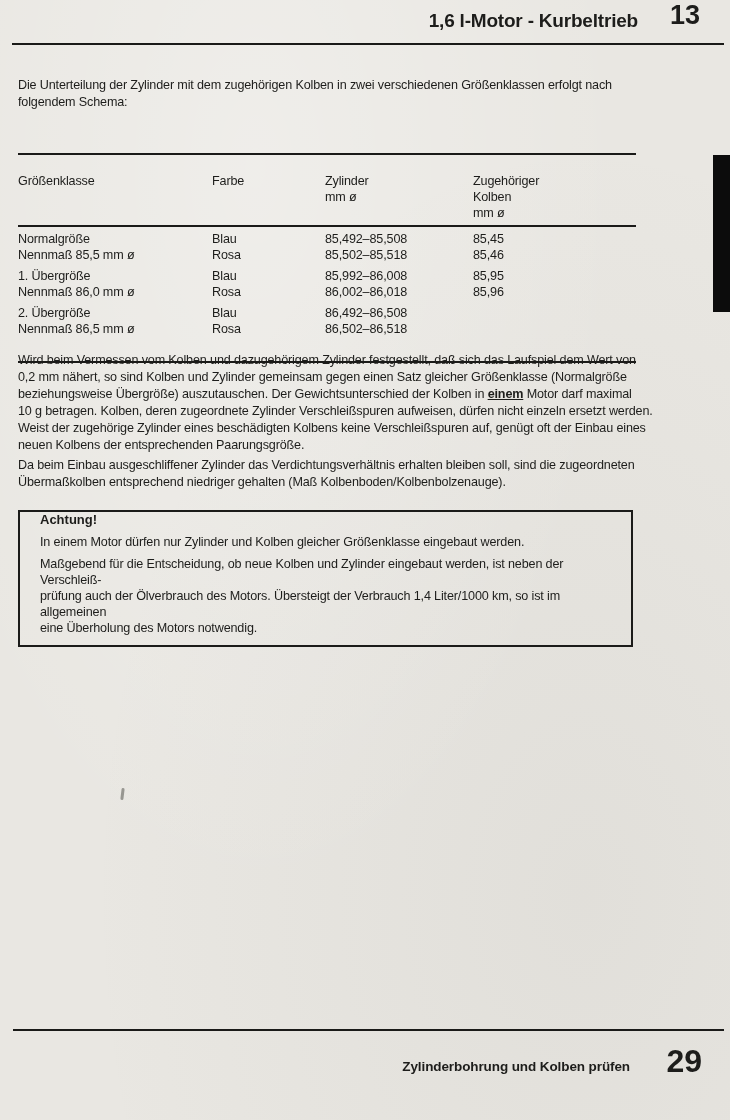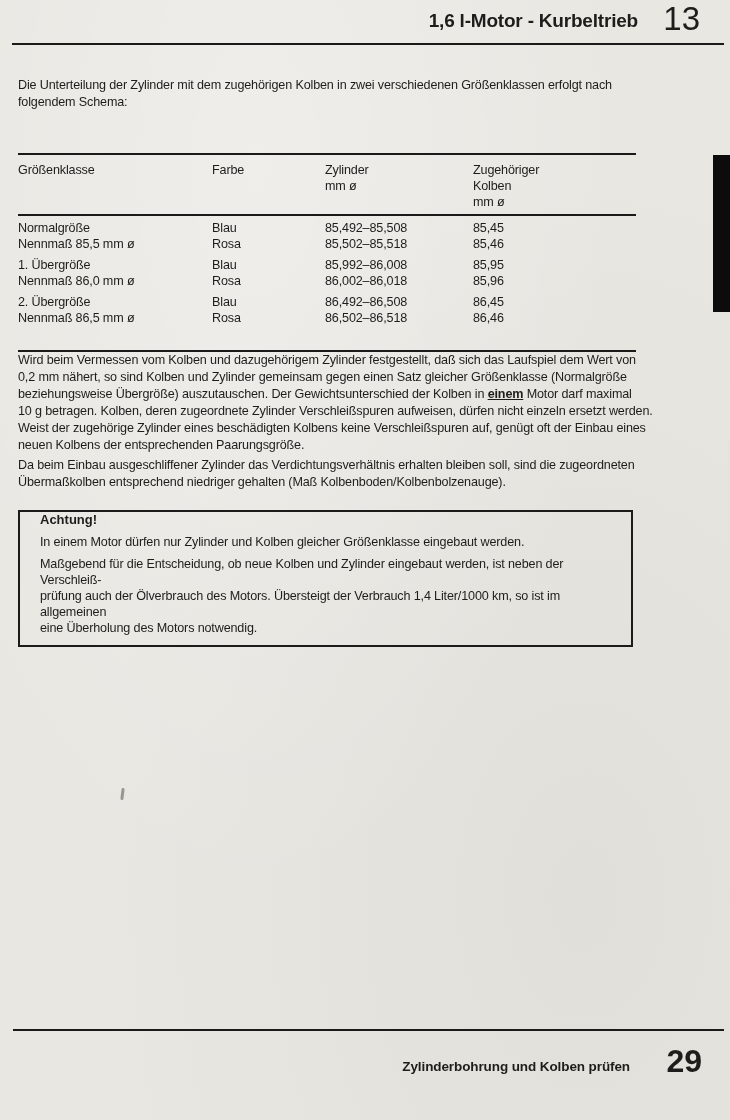--- a/index.html
+++ b/index.html
@@ -19,37 +19,37 @@
   .pre { white-space:pre-line; }
   .rule { position:absolute; height:2px; background:#1a1a18; }
 
   
   .header-title {
     position:absolute; top:11px; right:92px;
     font-size:19px; font-weight:700; line-height:1; letter-spacing:-0.2px;
   }
   .header-number {
     position:absolute; top:2px; right:30px;
-    font-size:33px; font-weight:400; line-height:1;
+    font-size:27px; font-weight:700; line-height:1;
   }
   .header-rule { top:43px; left:12px; width:712px; }
 
   
   .body-text {
     font-size:12.6px; line-height:17px; letter-spacing:-0.15px;
     margin:0; color:#1d1d1b;
   }
   .intro { position:absolute; top:77px; left:18px; width:680px; }
 
   
   .size-table { position:absolute; top:153px; left:18px; width:618px; font-size:12.6px; letter-spacing:-0.15px; }
   .t-rule { height:2px; background:#1a1a18; }
   .t-head {
     display:grid; grid-template-columns:194px 113px 148px 1fr;
-    padding:7px 0 4px; line-height:16px;
+    padding:18px 0 4px; line-height:16px;
   }
   .t-body { padding:4px 0; }
   .t-group {
     display:grid; grid-template-columns:194px 113px 148px 1fr;
     line-height:16px; margin-bottom:5px;
   }
   .t-group:last-child { margin-bottom:20px; }
 
   
   .p1 { position:absolute; top:352px; left:18px; width:690px; }
@@ -156,24 +156,20 @@
           <div>Nennmaß 86,5 mm ø</div>
         </div>
         <div>
           <div>Blau</div>
           <div>Rosa</div>
         </div>
         <div>
           <div>86,492–86,508</div>
           <div>86,502–86,518</div>
         </div>
-        <div>
-          <div>86,45</div>
-          <div>86,46</div>
-        </div>
       </div>
 
     </div>
     <div class="t-rule"></div>
   </div>
 
   <p class="body-text pre p1"><span>Wird beim Vermessen vom Kolben und dazugehörigem Zylinder festgestellt, daß sich das Laufspiel dem Wert von
 0,2 mm nähert, so sind Kolben und Zylinder gemeinsam gegen einen Satz gleicher Größenklasse (Normalgröße
 beziehungsweise Übergröße) auszutauschen. Der Gewichtsunterschied der Kolben in </span><b>einem</b><span> Motor darf maximal
 10 g betragen. Kolben, deren zugeordnete Zylinder Verschleißspuren aufweisen, dürfen nicht einzeln ersetzt werden.

